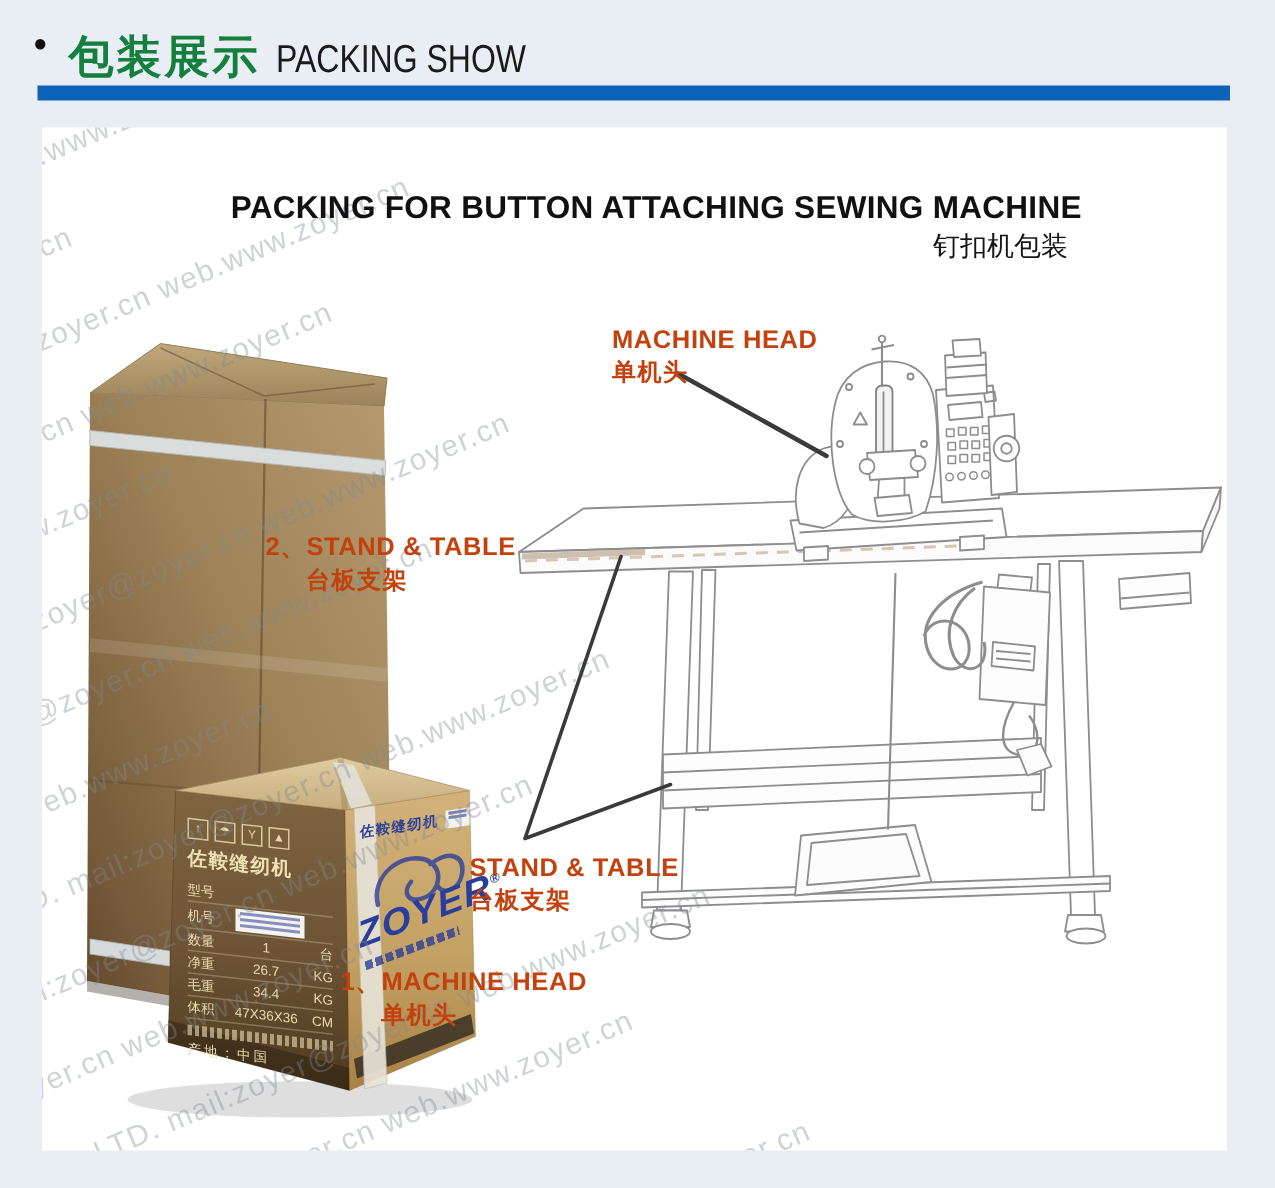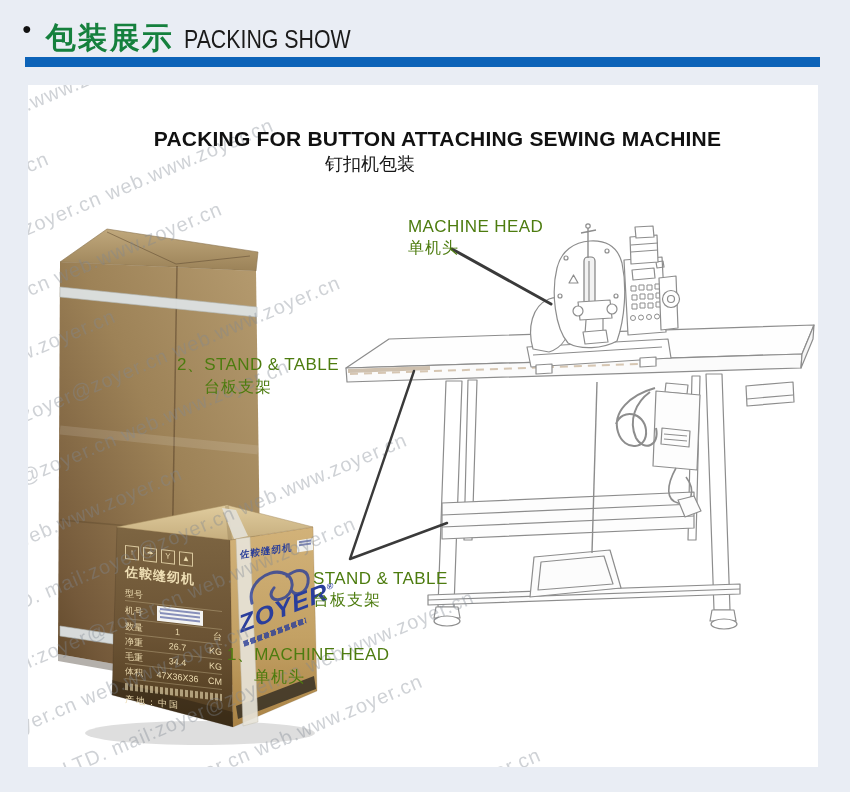--- a/index.html
+++ b/index.html
@@ -13,21 +13,21 @@
   .header-row{position:absolute;left:22px;top:18px;height:42px;white-space:nowrap;color:#111;}
   .header-bullet{display:inline-block;font-size:16px;vertical-align:14px;color:#111;}
   .header-zh{display:inline-block;font-size:30px;font-weight:bold;margin-left:14px;letter-spacing:2px;color:#15803d;}
   .header-en{display:inline-block;font-size:26px;font-weight:500;margin-left:10px;transform:scaleX(.82);transform-origin:left center;color:#1a1a1a;letter-spacing:0;}
   .header-line{position:absolute;left:25px;top:57px;width:795px;height:10px;background:#0c63b8;}
 
   
   .panel{position:absolute;left:28px;top:85px;width:790px;height:682px;background:#ffffff;overflow:hidden;}
 
   .main-title{position:absolute;left:0;top:42px;width:819px;text-align:center;font-size:21px;font-weight:bold;color:#111;letter-spacing:.2px;z-index:6;}
-  .main-subtitle{position:absolute;left:0;top:67px;width:684px;text-align:center;font-size:18px;color:#161616;z-index:6;}
+  .main-subtitle{position:absolute;left:0;top:67px;width:684px;text-align:right;font-size:18px;color:#161616;z-index:6;}
 
   
   .wm{position:absolute;left:-355px;top:-309px;width:1500px;height:1300px;transform:rotate(-23deg);z-index:5;pointer-events:none;}
   .wm div{height:57px;line-height:57px;font-size:20px;letter-spacing:1px;white-space:nowrap;color:rgba(128,136,147,.38);}
   .wm .o1{margin-left:-120px;} .wm .o2{margin-left:-260px;} .wm .o3{margin-left:-40px;}
 
   
   .art{position:absolute;left:0;top:0;width:790px;height:682px;z-index:2;}
   .lines{position:absolute;left:0;top:0;width:790px;height:682px;z-index:6;pointer-events:none;}
 
@@ -49,21 +49,21 @@
   .sbr-head{display:flex;align-items:flex-start;gap:4px;}
   .sbr-brand{font-size:9.5px;font-weight:bold;letter-spacing:1px;color:#2b3f99;}
   .sbr-sticker{width:16px;height:12px;background:#f2f2ee;padding:1px 2px 0 2px;box-sizing:border-box;}
   .sbr-sticker i{display:block;height:1.5px;background:rgba(45,60,140,.6);margin-bottom:1.5px;}
   .zoyer-wrap{margin-top:48px;transform:rotate(-13deg);transform-origin:left center;}
   .zoyer{font-size:25px;font-weight:800;font-style:italic;letter-spacing:1px;color:#2a3e9c;}
   .zoyer sup{font-size:9px;font-style:normal;}
   .zoyer-sub{width:64px;height:6px;margin-top:3px;background:repeating-linear-gradient(90deg,rgba(43,63,153,.8) 0 5px,transparent 5px 7px);}
 
   
-  .callout{position:absolute;color:#4d7c0f;z-index:6;white-space:nowrap;}
+  .callout{position:absolute;color:#c2410c;z-index:6;white-space:nowrap;font-weight:bold;}
   .callout .en{font-size:17px;letter-spacing:.4px;}
   .callout .zh{font-size:16px;letter-spacing:1px;margin-top:1px;}
   .indent{padding-left:27px;}
 </style>
 </head>
 <body>
 
 <div class="header-row">
   <span class="header-bullet">●</span><span class="header-zh">包装展示</span><span class="header-en">PACKING SHOW</span>
 </div>

